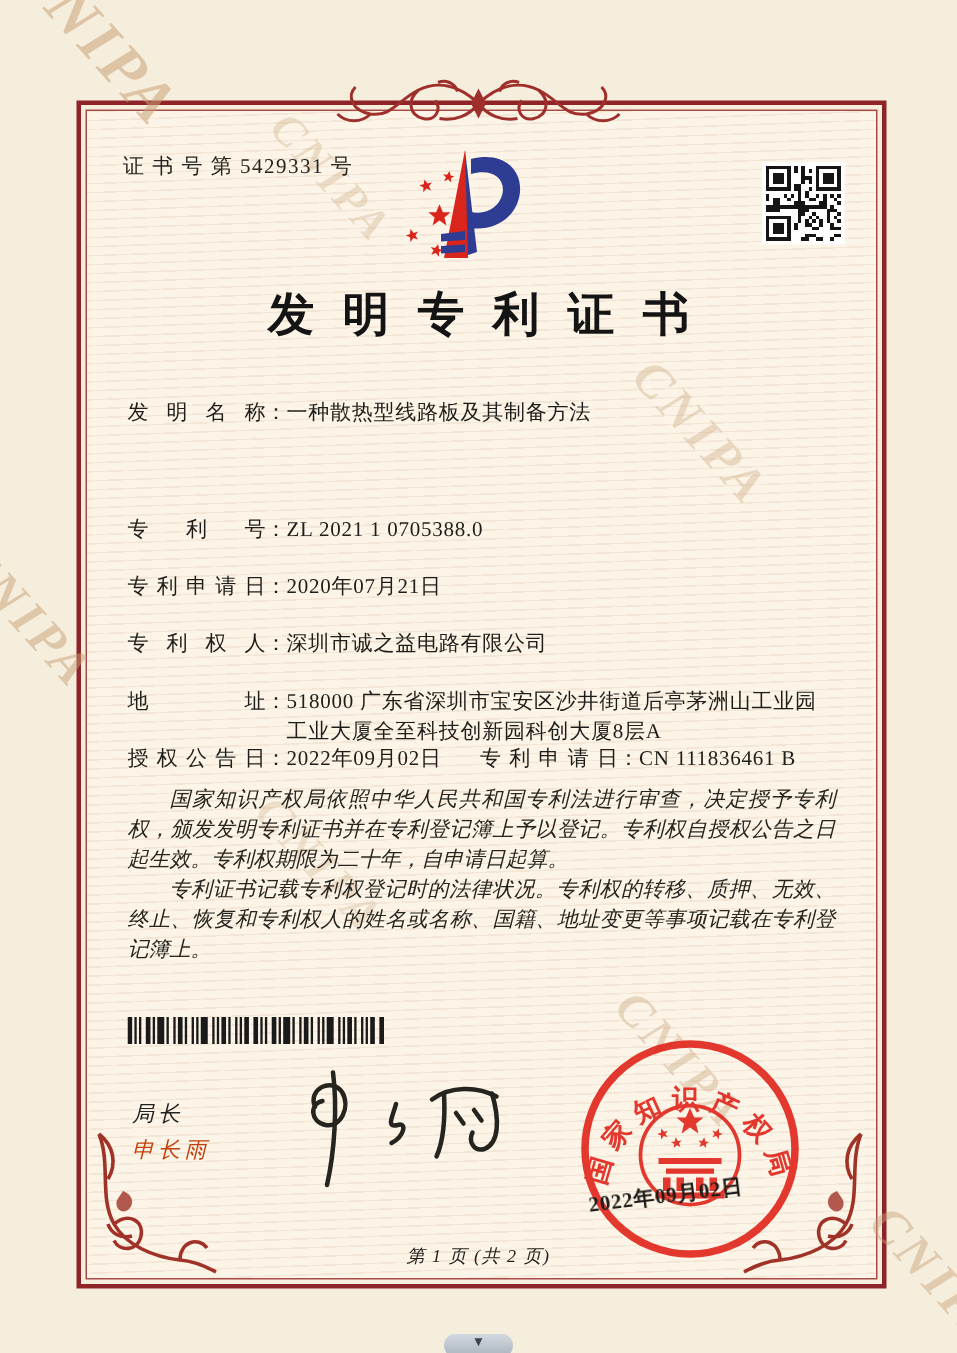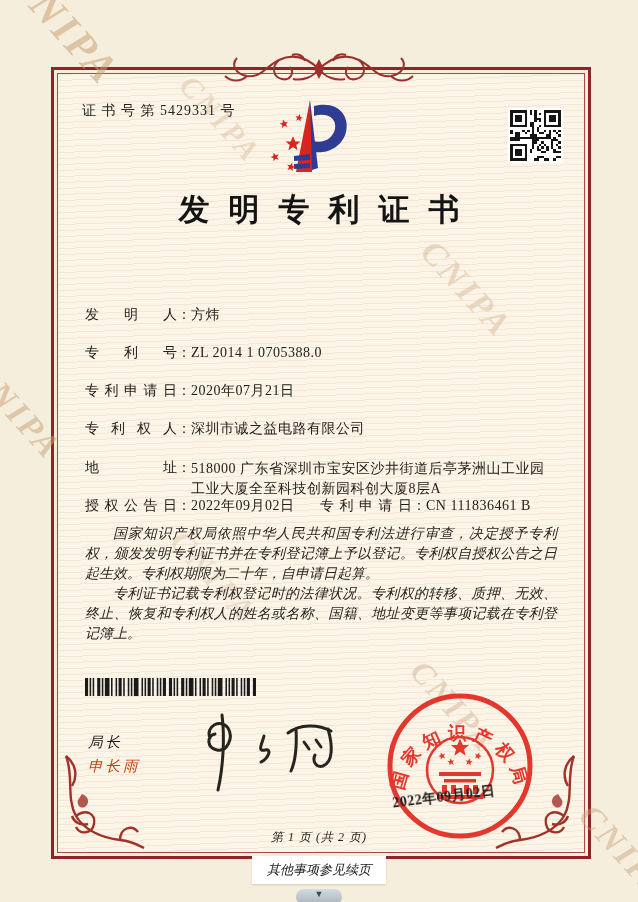--- a/index.html
+++ b/index.html
@@ -135,25 +135,25 @@
       <use href="#star" transform="translate(31,73) scale(0.45) rotate(14)" fill="#da251d"></use>
     </svg>
 
     <svg class="abs qr" width="55" height="55" viewBox="-1 -1 23 23" style="shape-rendering:crispEdges">
       <rect x="-1" y="-1" width="23" height="23" fill="#ffffff"></rect>
       <path id="qr-path" fill="#151515" d="M0 0h1v1h-1zM1 0h1v1h-1zM2 0h1v1h-1zM3 0h1v1h-1zM4 0h1v1h-1zM5 0h1v1h-1zM6 0h1v1h-1zM8 0h1v1h-1zM10 0h1v1h-1zM14 0h1v1h-1zM15 0h1v1h-1zM16 0h1v1h-1zM17 0h1v1h-1zM18 0h1v1h-1zM19 0h1v1h-1zM20 0h1v1h-1zM0 1h1v1h-1zM6 1h1v1h-1zM8 1h1v1h-1zM10 1h1v1h-1zM12 1h1v1h-1zM14 1h1v1h-1zM20 1h1v1h-1zM0 2h1v1h-1zM2 2h1v1h-1zM3 2h1v1h-1zM4 2h1v1h-1zM6 2h1v1h-1zM10 2h1v1h-1zM14 2h1v1h-1zM16 2h1v1h-1zM17 2h1v1h-1zM18 2h1v1h-1zM20 2h1v1h-1zM0 3h1v1h-1zM2 3h1v1h-1zM3 3h1v1h-1zM4 3h1v1h-1zM6 3h1v1h-1zM10 3h1v1h-1zM11 3h1v1h-1zM12 3h1v1h-1zM14 3h1v1h-1zM16 3h1v1h-1zM17 3h1v1h-1zM18 3h1v1h-1zM20 3h1v1h-1zM0 4h1v1h-1zM2 4h1v1h-1zM3 4h1v1h-1zM4 4h1v1h-1zM6 4h1v1h-1zM10 4h1v1h-1zM12 4h1v1h-1zM14 4h1v1h-1zM16 4h1v1h-1zM17 4h1v1h-1zM18 4h1v1h-1zM20 4h1v1h-1zM0 5h1v1h-1zM6 5h1v1h-1zM8 5h1v1h-1zM9 5h1v1h-1zM14 5h1v1h-1zM20 5h1v1h-1zM0 6h1v1h-1zM1 6h1v1h-1zM2 6h1v1h-1zM3 6h1v1h-1zM4 6h1v1h-1zM5 6h1v1h-1zM6 6h1v1h-1zM8 6h1v1h-1zM9 6h1v1h-1zM12 6h1v1h-1zM14 6h1v1h-1zM15 6h1v1h-1zM16 6h1v1h-1zM17 6h1v1h-1zM18 6h1v1h-1zM19 6h1v1h-1zM20 6h1v1h-1zM9 7h1v1h-1zM11 7h1v1h-1zM0 8h1v1h-1zM5 8h1v1h-1zM7 8h1v1h-1zM9 8h1v1h-1zM11 8h1v1h-1zM14 8h1v1h-1zM16 8h1v1h-1zM18 8h1v1h-1zM20 8h1v1h-1zM0 9h1v1h-1zM2 9h1v1h-1zM3 9h1v1h-1zM6 9h1v1h-1zM9 9h1v1h-1zM12 9h1v1h-1zM13 9h1v1h-1zM16 9h1v1h-1zM19 9h1v1h-1zM2 10h1v1h-1zM3 10h1v1h-1zM8 10h1v1h-1zM9 10h1v1h-1zM10 10h1v1h-1zM15 10h1v1h-1zM16 10h1v1h-1zM20 10h1v1h-1zM0 11h1v1h-1zM1 11h1v1h-1zM2 11h1v1h-1zM3 11h1v1h-1zM4 11h1v1h-1zM5 11h1v1h-1zM6 11h1v1h-1zM7 11h1v1h-1zM8 11h1v1h-1zM9 11h1v1h-1zM10 11h1v1h-1zM11 11h1v1h-1zM12 11h1v1h-1zM13 11h1v1h-1zM14 11h1v1h-1zM15 11h1v1h-1zM16 11h1v1h-1zM18 11h1v1h-1zM0 12h1v1h-1zM1 12h1v1h-1zM2 12h1v1h-1zM3 12h1v1h-1zM9 12h1v1h-1zM10 12h1v1h-1zM11 12h1v1h-1zM17 12h1v1h-1zM18 12h1v1h-1zM19 12h1v1h-1zM9 13h1v1h-1zM10 13h1v1h-1zM13 13h1v1h-1zM17 13h1v1h-1zM20 13h1v1h-1zM0 14h1v1h-1zM1 14h1v1h-1zM2 14h1v1h-1zM3 14h1v1h-1zM4 14h1v1h-1zM5 14h1v1h-1zM6 14h1v1h-1zM9 14h1v1h-1zM12 14h1v1h-1zM14 14h1v1h-1zM17 14h1v1h-1zM19 14h1v1h-1zM0 15h1v1h-1zM6 15h1v1h-1zM9 15h1v1h-1zM11 15h1v1h-1zM13 15h1v1h-1zM15 15h1v1h-1zM17 15h1v1h-1zM20 15h1v1h-1zM0 16h1v1h-1zM2 16h1v1h-1zM3 16h1v1h-1zM4 16h1v1h-1zM6 16h1v1h-1zM8 16h1v1h-1zM11 16h1v1h-1zM12 16h1v1h-1zM15 16h1v1h-1zM18 16h1v1h-1zM0 17h1v1h-1zM2 17h1v1h-1zM3 17h1v1h-1zM4 17h1v1h-1zM6 17h1v1h-1zM8 17h1v1h-1zM13 17h1v1h-1zM14 17h1v1h-1zM18 17h1v1h-1zM19 17h1v1h-1zM20 17h1v1h-1zM0 18h1v1h-1zM2 18h1v1h-1zM3 18h1v1h-1zM4 18h1v1h-1zM6 18h1v1h-1zM0 19h1v1h-1zM6 19h1v1h-1zM11 19h1v1h-1zM12 19h1v1h-1zM13 19h1v1h-1zM19 19h1v1h-1zM20 19h1v1h-1zM0 20h1v1h-1zM1 20h1v1h-1zM2 20h1v1h-1zM3 20h1v1h-1zM4 20h1v1h-1zM5 20h1v1h-1zM6 20h1v1h-1zM10 20h1v1h-1zM11 20h1v1h-1zM14 20h1v1h-1zM15 20h1v1h-1zM18 20h1v1h-1z"></path>
     </svg>
 
     <div class="abs title"><span>发明专利证书</span></div>
 
-    <div class="abs row" style="top:306px">
-      <span class="lbl">发明人</span><span class="colon">：</span><span class="val">方炜</span>
+    <div class="abs row" style="top:266px">
+      <span class="lbl">发明名称</span><span class="colon">：</span><span class="val">一种散热型线路板及其制备方法</span>
     </div>
     <div class="abs row" style="top:344px">
-      <span class="lbl">专利号</span><span class="colon">：</span><span class="val">ZL 2014 1 0705388.0</span>
+      <span class="lbl">专利号</span><span class="colon">：</span><span class="val">ZL 2021 1 0705388.0</span>
     </div>
     <div class="abs row" style="top:382px">
       <span class="lbl">专利申请日</span><span class="colon">：</span><span class="val">2020年07月21日</span>
     </div>
     <div class="abs row" style="top:420px">
       <span class="lbl">专利权人</span><span class="colon">：</span><span class="val">深圳市诚之益电路有限公司</span>
     </div>
     <div class="abs row" style="top:459px">
       <span class="lbl">地址</span><span class="colon">：</span><span class="addr-lines"><span>518000 广东省深圳市宝安区沙井街道后亭茅洲山工业园</span><br><span>工业大厦全至科技创新园科创大厦8层A</span></span>
     </div>
@@ -248,19 +248,18 @@
           <rect x="67" y="95" width="5" height="9"></rect>
           <rect x="80" y="95" width="5" height="9"></rect>
           <rect x="89" y="95" width="5" height="9"></rect>
           <rect x="53" y="105" width="46" height="4"></rect>
         </g>
       </g>
     </svg>
     <div class="abs seal-date">2022年09月02日</div>
 
     <div class="abs page-ind kai">第 1 页 (共 2 页)</div>
-    <div class="abs note-box kai">其他事项参见续页</div>
     <div class="abs pill">
         <span>▼</span>
       </div>
 
   </div>
 </div>
 
 </body></html>

